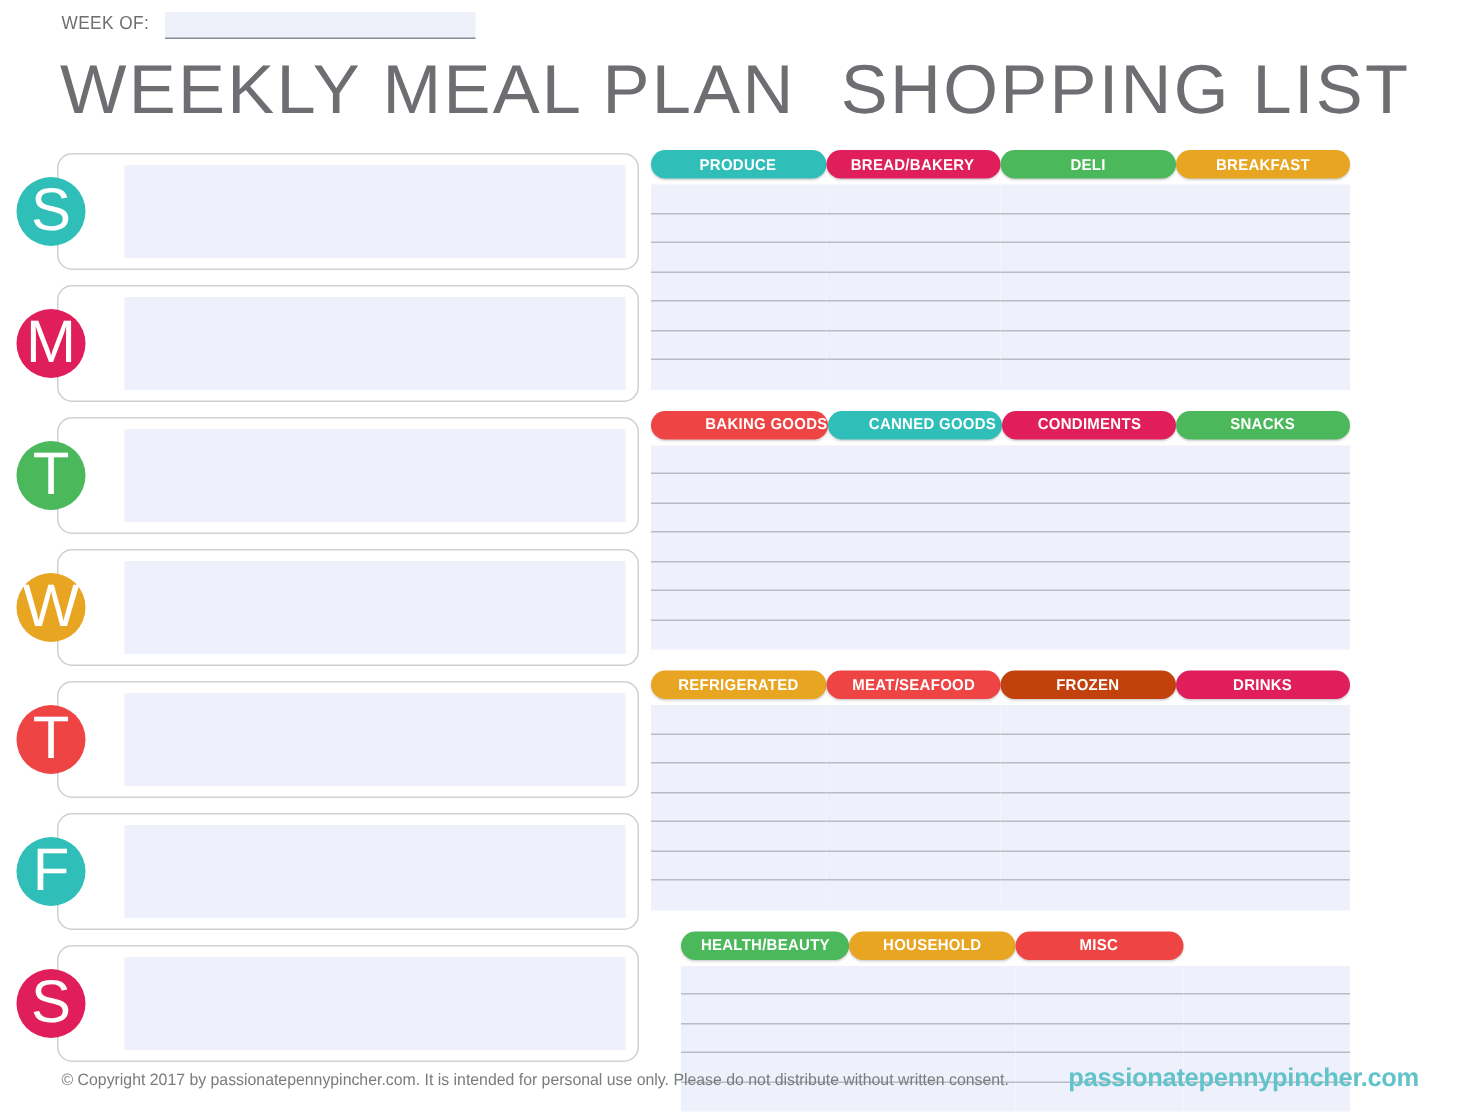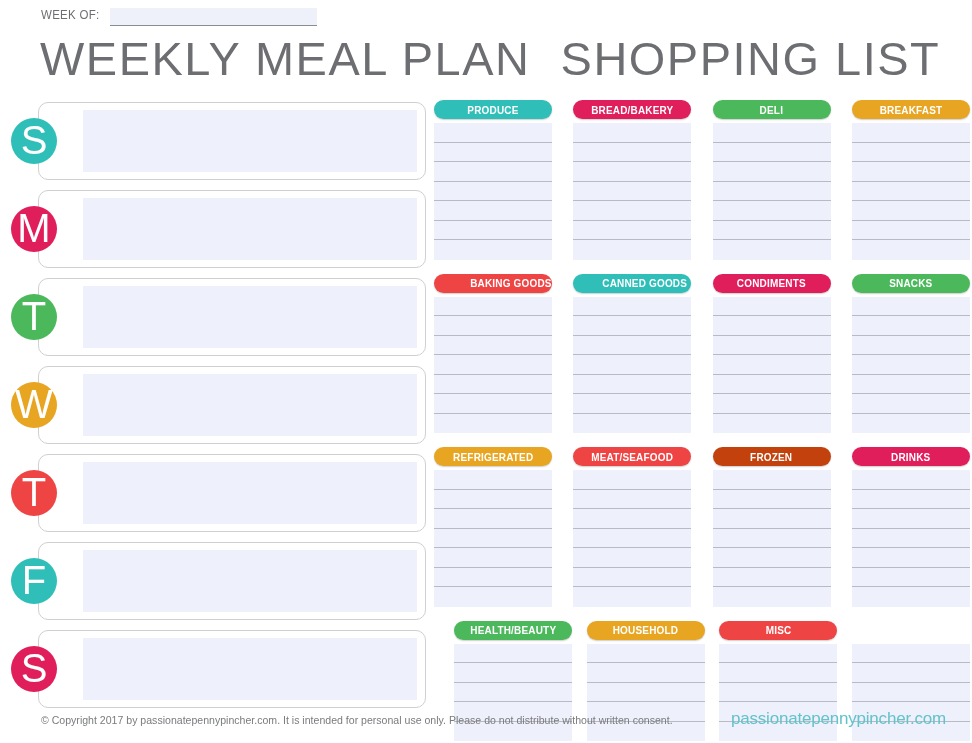--- a/index.html
+++ b/index.html
@@ -113,21 +113,21 @@
     letter-spacing: 0;
     position: relative;
     top: -1px;
   }
 
   
   #shopping-list {
     position: absolute;
     left: 434px;
     top: 100px;
-    width: 536px;
+    width: 466px;
     text-align: right;
   }
   .cat-row {
     display: flex;
     justify-content: space-between;
     margin-bottom: 14px;
   }
   .cat-row:last-child { margin-bottom: 0; padding-left: 20px; }
   .cat-col {
     width: 118px;
@@ -178,21 +178,21 @@
     transform-origin: left bottom;
     white-space: nowrap;
   }
   #footer-brand {
     position: absolute;
     right: 26px;
     bottom: 14px;
     font-size: 17px;
     color: #62c3ca;
     font-family: "Liberation Sans", sans-serif;
-    font-weight: 400;
+    font-weight: 700;
     letter-spacing: -0.2px;
     white-space: nowrap;
   }
 </style>
 </head>
 <body>
 
 <div id="week-of-row">
   <span id="week-of-label">WEEK OF:</span>
   <span id="week-of-blank"></span>

